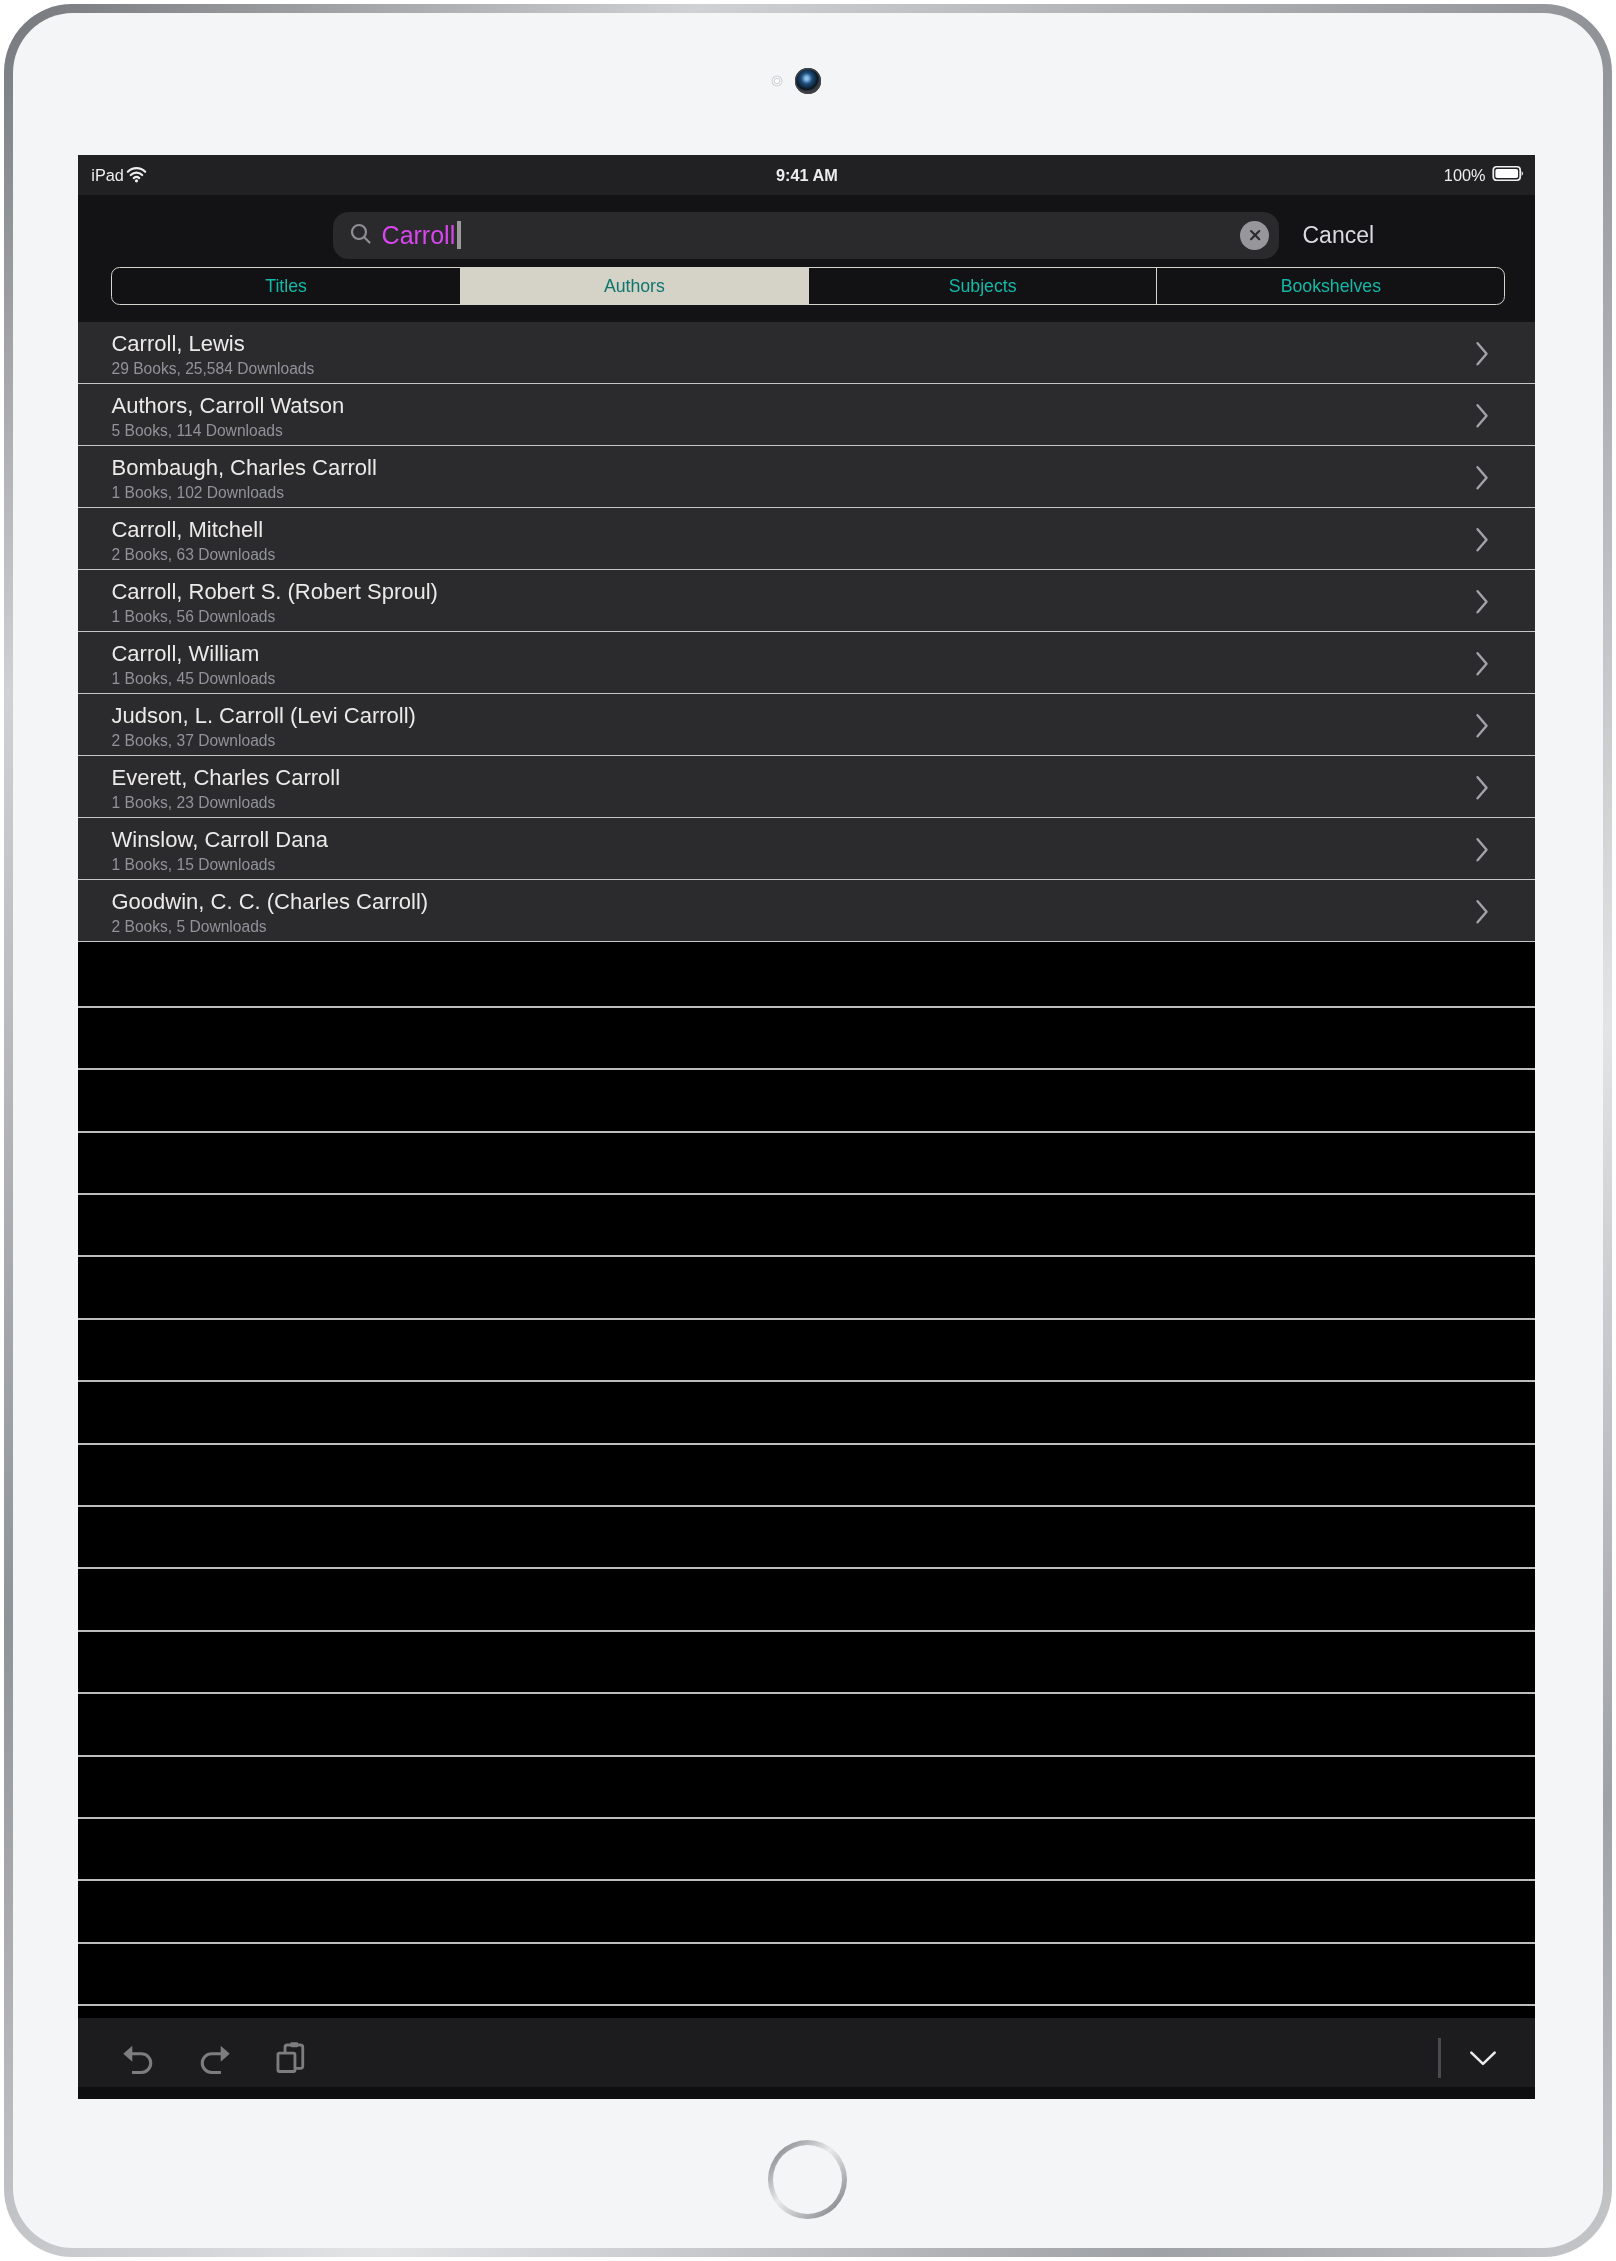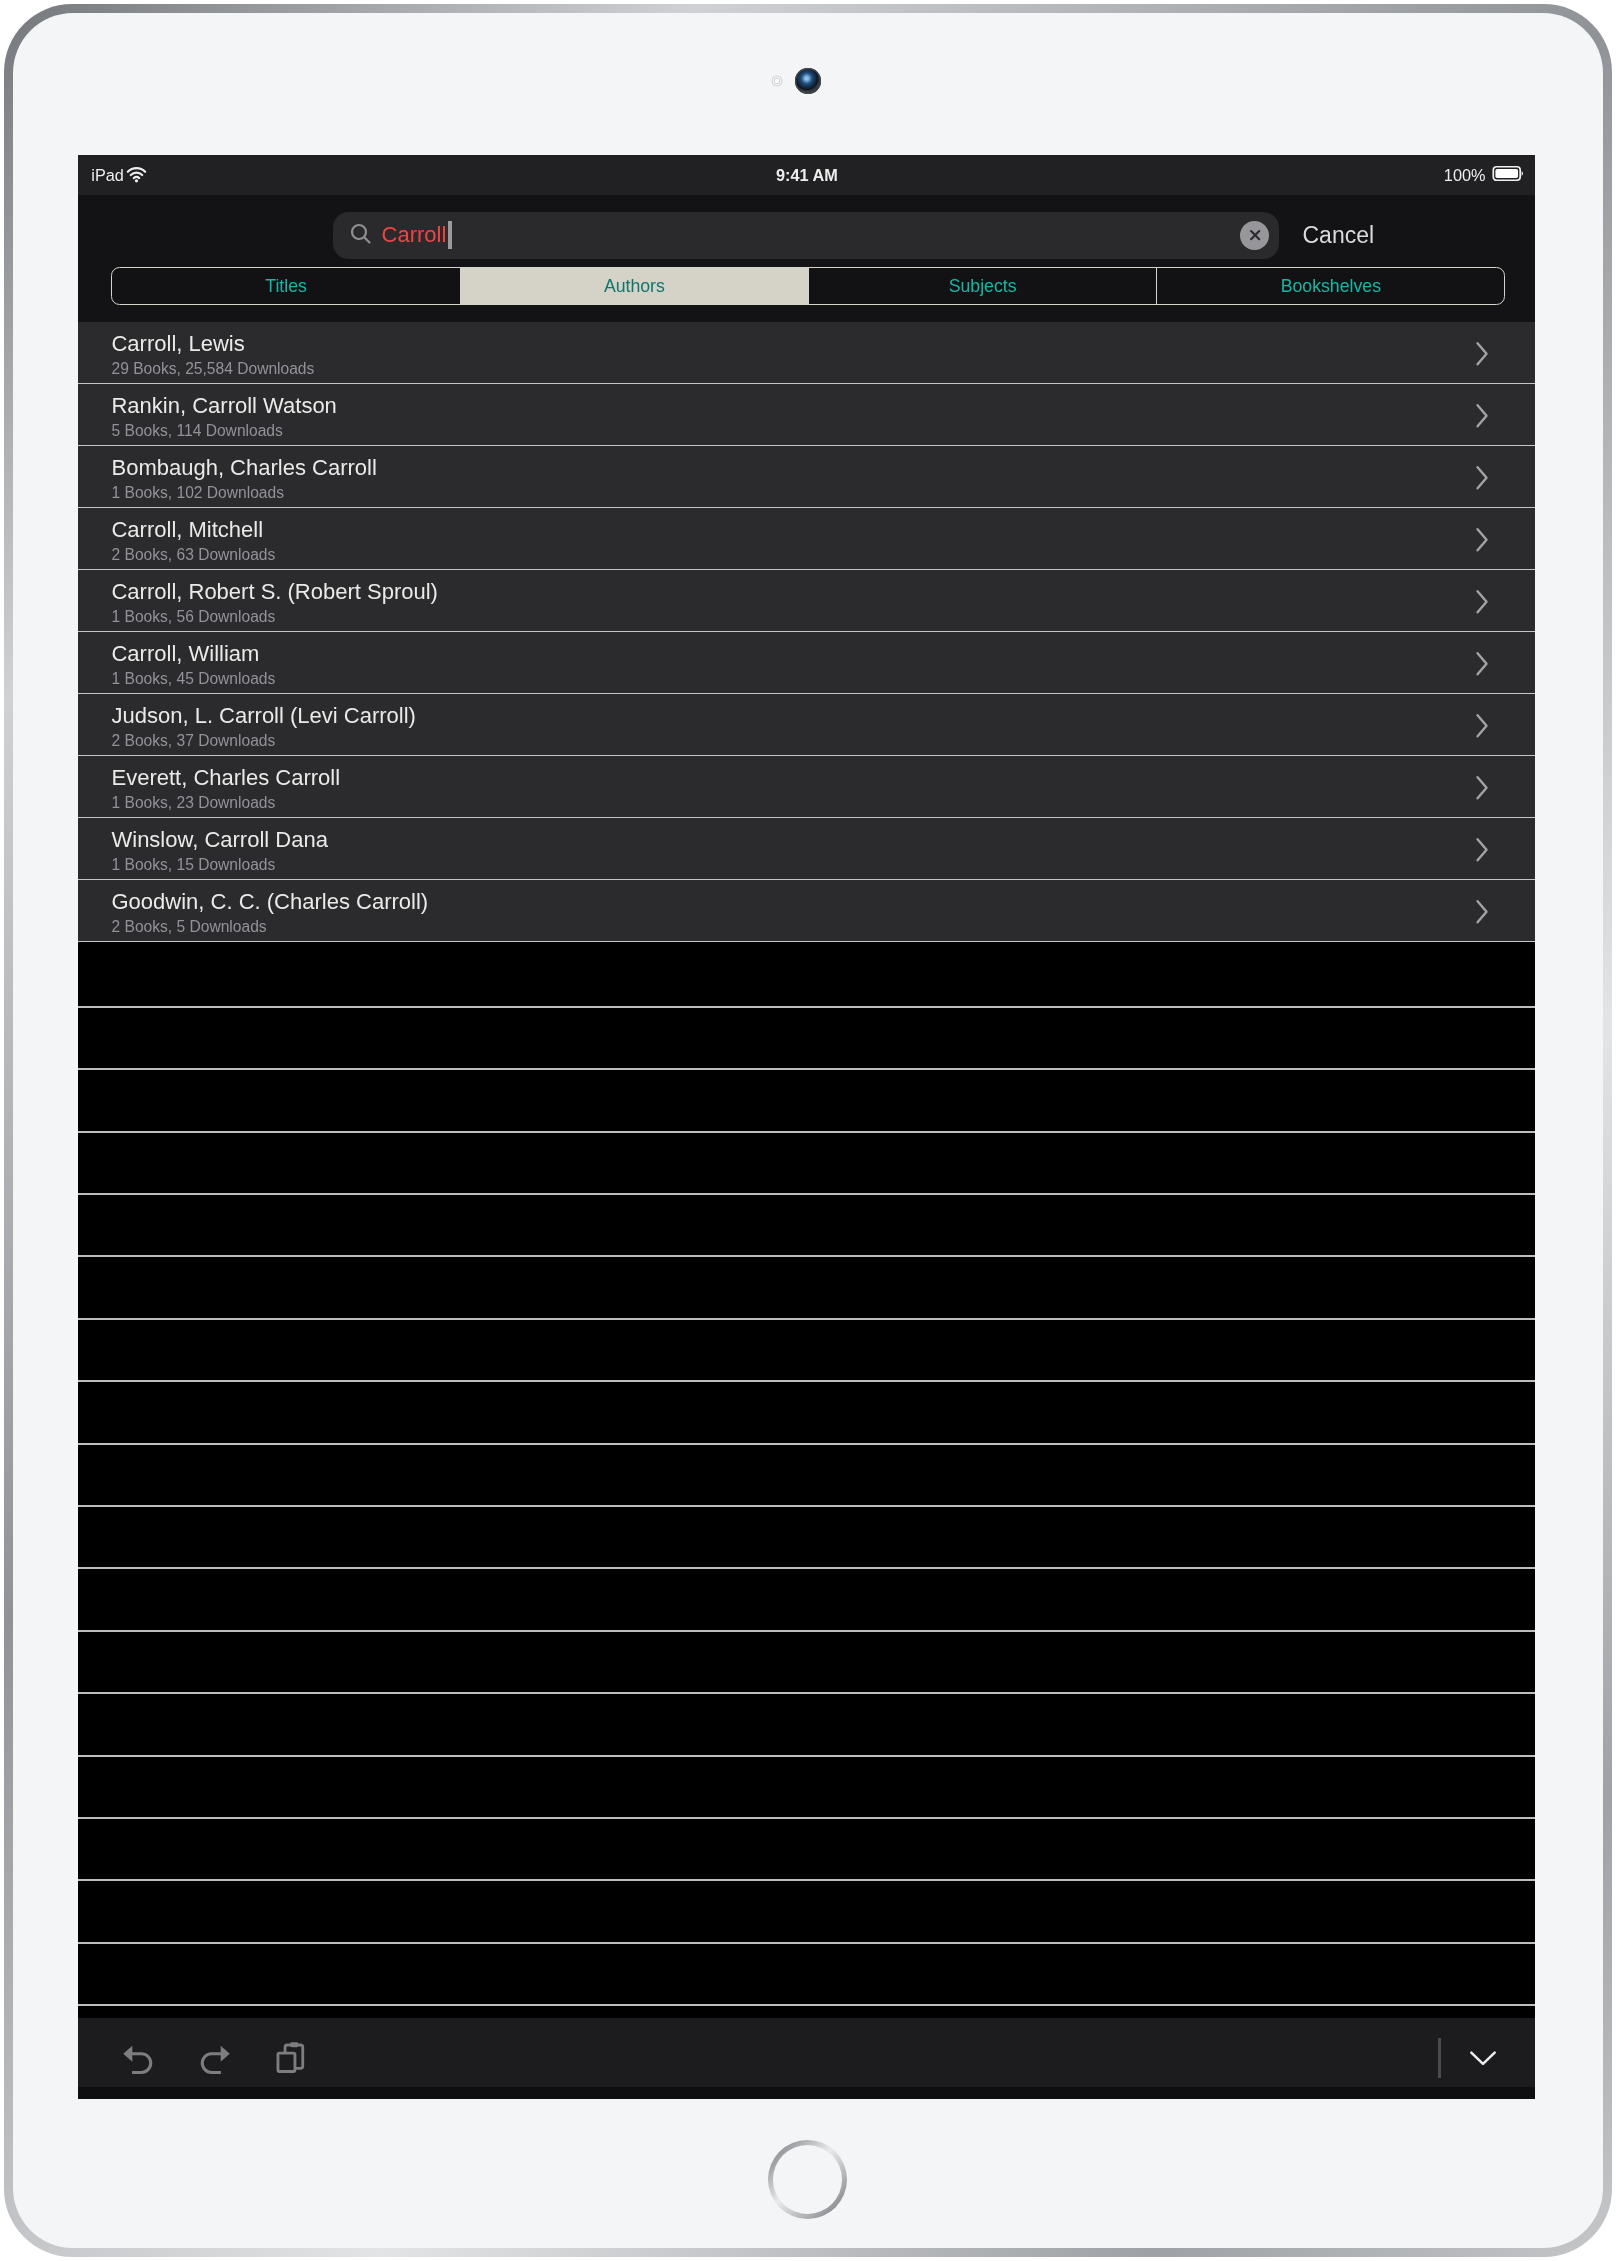--- a/index.html
+++ b/index.html
@@ -26,21 +26,21 @@
   .sb-left{position:absolute;left:12.8px;top:0;height:40px;display:flex;align-items:center;gap:2px;}
   .sb-carrier{font-size:16.3px;}
   .sb-time{position:absolute;left:0;top:0;width:100%;height:40px;display:flex;align-items:center;justify-content:center;
            font-size:16.3px;font-weight:bold;}
   .sb-right{position:absolute;right:10px;top:0;height:40px;display:flex;align-items:center;gap:7px;font-size:16.3px;}
   
   .top-block{position:absolute;left:0;top:40px;width:100%;height:127px;background:#131316;}
   .search-field{position:absolute;left:255px;top:16.3px;width:946px;height:47px;border-radius:15.6px;background:#2a2a2c;
                 display:flex;align-items:center;}
   .search-field .mag{margin-left:15.6px;flex:0 0 auto;}
-  .query{margin-left:8.5px;font-size:22px;color:#ef4444;}
+  .query{margin-left:8.5px;font-size:25px;color:#d946ef;}
   .caret{width:3.5px;height:28px;background:#9b9b9b;margin-left:2.1px;}
   .clear-btn{position:absolute;right:10px;top:9.2px;width:29px;height:29px;border-radius:50%;background:#96969b;
              display:flex;align-items:center;justify-content:center;}
   .cancel{position:absolute;left:1224px;top:16.3px;height:47px;line-height:47px;font-size:23px;color:#dadade;}
   .segmented{position:absolute;left:33px;top:72px;width:1394px;height:38px;border:1.4px solid #d6d4cc;border-radius:8.5px;
              box-sizing:border-box;display:flex;overflow:hidden;background:#121215;}
   .segment{flex:1 1 0;display:flex;align-items:center;justify-content:center;font-size:17.7px;color:#14b8a6;}
   .segment + .segment{border-left:1.4px solid #d6d4cc;}
   .segment.selected{background:#d5d2c8;color:#0f766e;}
   
@@ -136,21 +136,21 @@
             <div class="row">
     <div class="row-name">Carroll, Lewis</div>
     <div class="row-details">29 Books, 25,584 Downloads</div>
     <span class="row-chevron">
       <svg width="15.6" height="25.5" viewBox="0 0 20 34">
         <polyline points="3,3 15,17 3,31" fill="none" stroke="#a2a2a8" stroke-width="3.2" stroke-linecap="round" stroke-linejoin="round"></polyline>
       </svg>
     </span>
   </div>
             <div class="row">
-    <div class="row-name">Rankin, Carroll Watson</div>
+    <div class="row-name">Authors, Carroll Watson</div>
     <div class="row-details">5 Books, 114 Downloads</div>
     <span class="row-chevron">
       <svg width="15.6" height="25.5" viewBox="0 0 20 34">
         <polyline points="3,3 15,17 3,31" fill="none" stroke="#a2a2a8" stroke-width="3.2" stroke-linecap="round" stroke-linejoin="round"></polyline>
       </svg>
     </span>
   </div>
             <div class="row">
     <div class="row-name">Bombaugh, Charles Carroll</div>
     <div class="row-details">1 Books, 102 Downloads</div>

